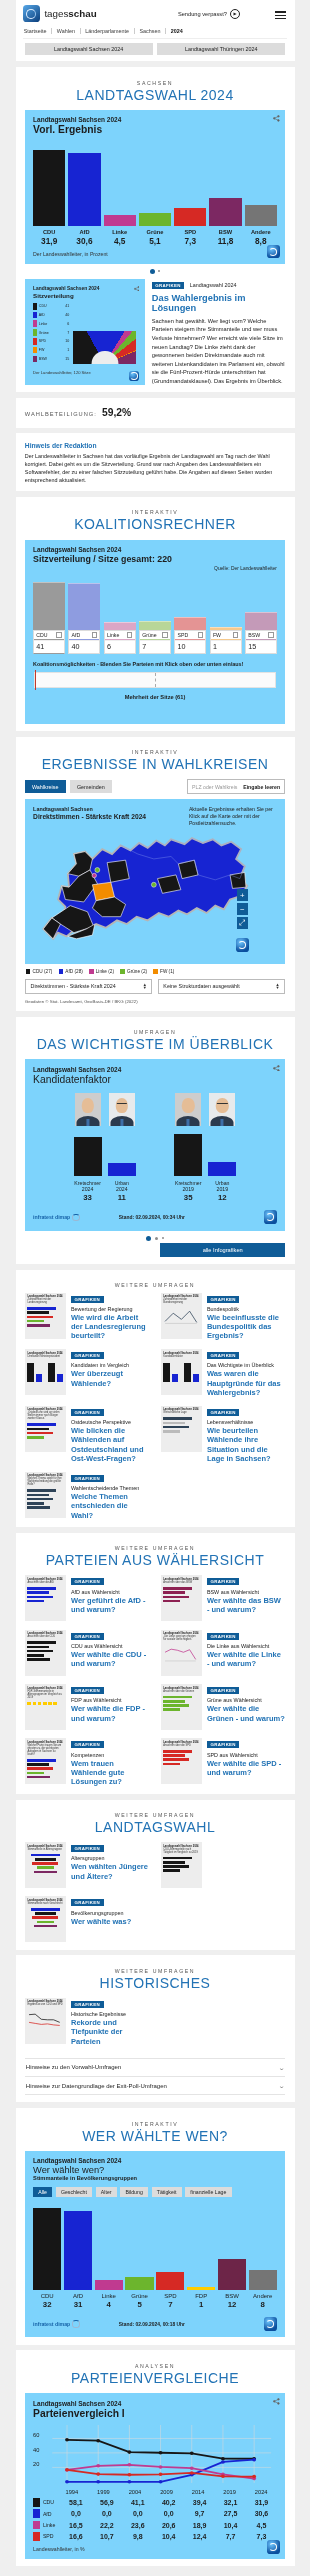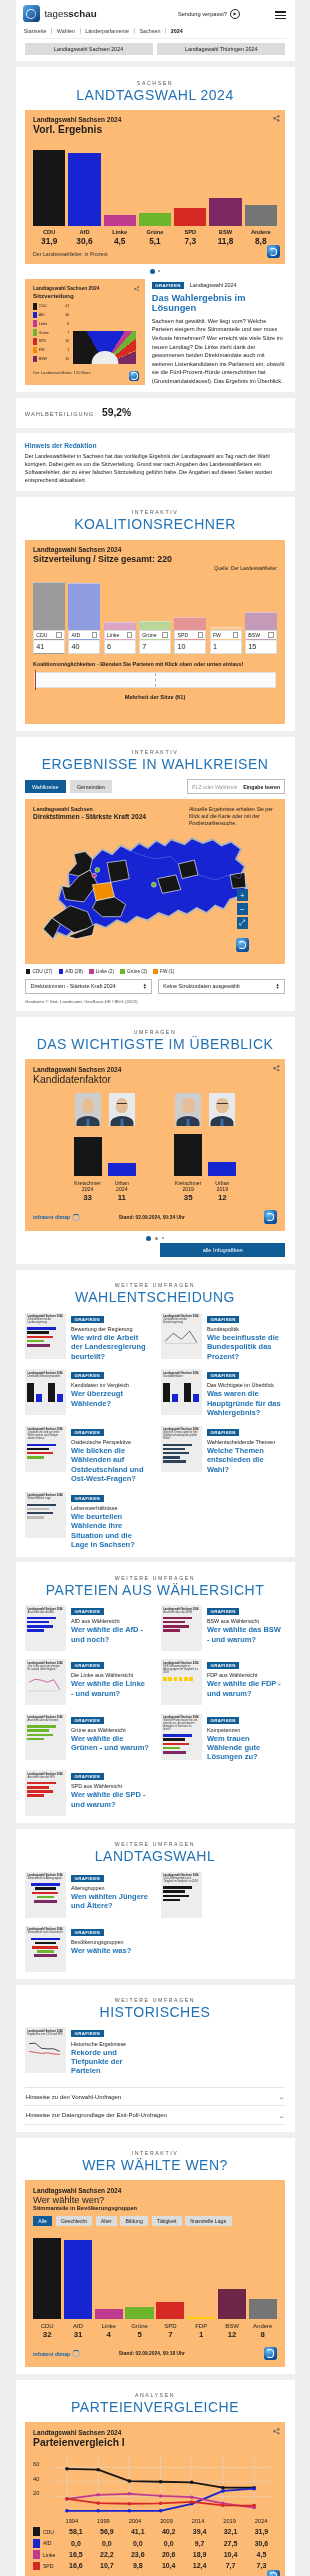--- a/index.html
+++ b/index.html
@@ -1,21 +1,21 @@
 <!DOCTYPE html>
 <html style="font-size:8.3px"><head>
 <meta charset="utf-8">
 <style>
   html,body{margin:0;padding:0;}
   body{width:310px;height:2576px;overflow:hidden;background:#efefef;
        font-family:"Liberation Sans",sans-serif;color:#1d1d1d;position:relative;}
   .band{background:#fff;margin:0 15.5px 5.7px;padding:7.2px 9.3px;position:relative;}
   .kicker{text-align:center;font-size:5.2px;letter-spacing:1.6px;color:#555;margin:5.2px 0 1px;}
   .stitle{text-align:center;font-size:14px;color:#2273b5;font-weight:400;letter-spacing:0.5px;margin:0 0 7.2px;}
-  .gcard{background:#fdba74;padding:6.7px 8.3px;position:relative;}
+  .gcard{background:#7dd3fc;padding:6.7px 8.3px;position:relative;}
   .ct1{font-size:6.5px;font-weight:700;}
   .ct2{font-size:10.3px;font-weight:700;margin:1px 0 0;}
   .src{font-size:5.2px;color:#333;margin-top:5.2px;}
   .share{position:absolute;top:4.1px;right:5.2px;color:#666;}
   .ard{width:13.4px;height:13.4px;border-radius:3.1px;background:radial-gradient(circle at 35% 30%,#6ec6ff,#0b4f9e 70%);
        position:absolute;right:5.2px;bottom:5.2px;display:flex;align-items:center;justify-content:center;}
   .ard::after{content:"";width:6.2px;height:6.2px;border:1px solid #fff;border-radius:50%;border-left-color:transparent;}
   .dots{display:flex;justify-content:center;align-items:center;gap:3.6px;margin:5.2px 0 2.1px;}
   .dots i{width:3.1px;height:3.1px;border-radius:50%;background:#8c8c8c;}
   .dots i.on{width:5.2px;height:5.2px;background:#0f5c97;}
@@ -581,21 +581,20 @@
   <div class="dots">
       <i class="on"></i>
       <i></i>
       <i class="sm"></i>
     </div>
   <button class="btn-blue">alle Infografiken</button>
 </section>
 
 <section class="band">
   <div class="kicker">WEITERE UMFRAGEN</div>
-  <h2 class="stitle">WAHLENTSCHEIDUNG</h2>
   <div class="tgrid">
     <article class="teaser">
       <div class="thumb c-multi">
           <div class="tt">Landtagswahl Sachsen 2024</div>
           <div class="ts">Zufriedenheit mit der Landesregierung</div>
           <div class="mini">
             <i></i>
             <i></i>
             <i></i>
             <i></i>
@@ -603,21 +602,21 @@
           </div>
         </div>
       <div><span class="badge">GRAFIKEN</span><div class="tkick">Bewertung der Regierung</div><h3 class="thead">Wie wird die Arbeit der Landesregierung beurteilt?</h3></div>
     </article>
     <article class="teaser">
       <div class="thumb"><div class="tt">Landtagswahl Sachsen 2024</div><div class="ts">Zufriedenheit mit der Bundesregierung</div>
         <svg class="mini-line" viewBox="0 0 70 34">
             <polyline points="4,26 20,10 36,22 52,6 66,28" fill="none" stroke="#2e4357" stroke-width="1.5"></polyline>
             <polyline points="4,30 66,30" stroke="#bbb" stroke-width="1" fill="none"></polyline>
           </svg></div>
-      <div><span class="badge">GRAFIKEN</span><div class="tkick">Bundespolitik</div><h3 class="thead">Wie beeinflusste die Bundespolitik das Prozent?</h3></div>
+      <div><span class="badge">GRAFIKEN</span><div class="tkick">Bundespolitik</div><h3 class="thead">Wie beeinflusste die Bundespolitik das Ergebnis?</h3></div>
     </article>
     <article class="teaser">
       <div class="thumb v-cand">
           <div class="tt">Landtagswahl Sachsen 2024</div>
           <div class="ts">Direktwahl Ministerpräsident</div>
           <div class="mini">
             <i></i>
             <i></i>
             <i></i>
             <i></i>
@@ -645,78 +644,92 @@
           <div class="mini">
             <i></i>
             <i></i>
             <i></i>
             <i></i>
           </div>
         </div>
       <div><span class="badge">GRAFIKEN</span><div class="tkick">Ostdeutsche Perspektive</div><h3 class="thead">Wie blicken die Wählenden auf Ostdeutschland und Ost-West-Fragen?</h3></div>
     </article>
     <article class="teaser">
+      <div class="thumb c-gray">
+          <div class="tt">Landtagswahl Sachsen 2024</div>
+          <div class="ts">Wirtschaftliche Lage</div>
+          <div class="mini">
+            <i></i>
+            <i></i>
+            <i></i>
+            <i></i>
+          </div>
+        </div>
+      <div><span class="badge">GRAFIKEN</span><div class="tkick">Lebensverhältnisse</div><h3 class="thead">Wie beurteilen Wählende ihre Situation und die Lage in Sachsen?</h3></div>
+    </article>
+    <article class="teaser">
       <div class="thumb c-dark">
           <div class="tt">Landtagswahl Sachsen 2024</div>
           <div class="ts">Welches Thema spielt für Ihre Wahlentscheidung die größte Rolle?</div>
           <div class="mini">
             <i></i>
             <i></i>
             <i></i>
             <i></i>
             <i></i>
           </div>
         </div>
       <div><span class="badge">GRAFIKEN</span><div class="tkick">Wahlentscheidende Themen</div><h3 class="thead">Welche Themen entschieden die Wahl?</h3></div>
-    </article>
-    <article class="teaser">
-      <div class="thumb c-gray">
-          <div class="tt">Landtagswahl Sachsen 2024</div>
-          <div class="ts">Wirtschaftliche Lage</div>
-          <div class="mini">
-            <i></i>
-            <i></i>
-            <i></i>
-            <i></i>
-          </div>
-        </div>
-      <div><span class="badge">GRAFIKEN</span><div class="tkick">Lebensverhältnisse</div><h3 class="thead">Wie beurteilen Wählende ihre Situation und die Lage in Sachsen?</h3></div>
     </article>
   </div>
 </section>
 
 <section class="band">
   <div class="kicker">WEITERE UMFRAGEN</div>
   <h2 class="stitle">PARTEIEN AUS WÄHLERSICHT</h2>
   <div class="tgrid">
     <article class="teaser">
       <div class="thumb c-blue">
           <div class="tt">Landtagswahl Sachsen 2024</div>
           <div class="ts">Ansichten über die AfD</div>
           <div class="mini">
             <i></i>
             <i></i>
             <i></i>
             <i></i>
           </div>
         </div>
-      <div><span class="badge">GRAFIKEN</span><div class="tkick">AfD aus Wählersicht</div><h3 class="thead">Wer wählte die AfD - und noch?</h3></div>
+      <div><span class="badge">GRAFIKEN</span><div class="tkick">AfD aus Wählersicht</div><h3 class="thead">Wer geführt die AfD - und warum?</h3></div>
     </article>
     <article class="teaser">
       <div class="thumb c-maroon">
           <div class="tt">Landtagswahl Sachsen 2024</div>
           <div class="ts">Ansichten über das BSW</div>
           <div class="mini">
             <i></i>
             <i></i>
             <i></i>
             <i></i>
           </div>
         </div>
       <div><span class="badge">GRAFIKEN</span><div class="tkick">BSW aus Wählersicht</div><h3 class="thead">Wer wählte das BSW - und warum?</h3></div>
+    </article>
+    <article class="teaser">
+      <div class="thumb c-black">
+          <div class="tt">Landtagswahl Sachsen 2024</div>
+          <div class="ts">Ansichten über die CDU</div>
+          <div class="mini">
+            <i></i>
+            <i></i>
+            <i></i>
+            <i></i>
+            <i></i>
+          </div>
+        </div>
+      <div><span class="badge">GRAFIKEN</span><div class="tkick">CDU aus Wählersicht</div><h3 class="thead">Wer wählte die CDU - und warum?</h3></div>
     </article>
     <article class="teaser">
       <div class="thumb"><div class="tt">Landtagswahl Sachsen 2024</div><div class="ts">„Die Linke sorgt am ehesten für soziale Gerechtigkeit.“</div>
         <svg class="mini-line" viewBox="0 0 70 34">
             <polyline points="4,14 16,8 28,10 40,14 52,9 64,28" fill="none" stroke="#c03a90" stroke-width="1.5"></polyline>
             <polyline points="4,31 64,31" stroke="#bbb" stroke-width="1" fill="none"></polyline>
           </svg></div>
       <div><span class="badge">GRAFIKEN</span><div class="tkick">Die Linke aus Wählersicht</div><h3 class="thead">Wer wählte die Linke - und warum?</h3></div>
     </article>
     <article class="teaser">

